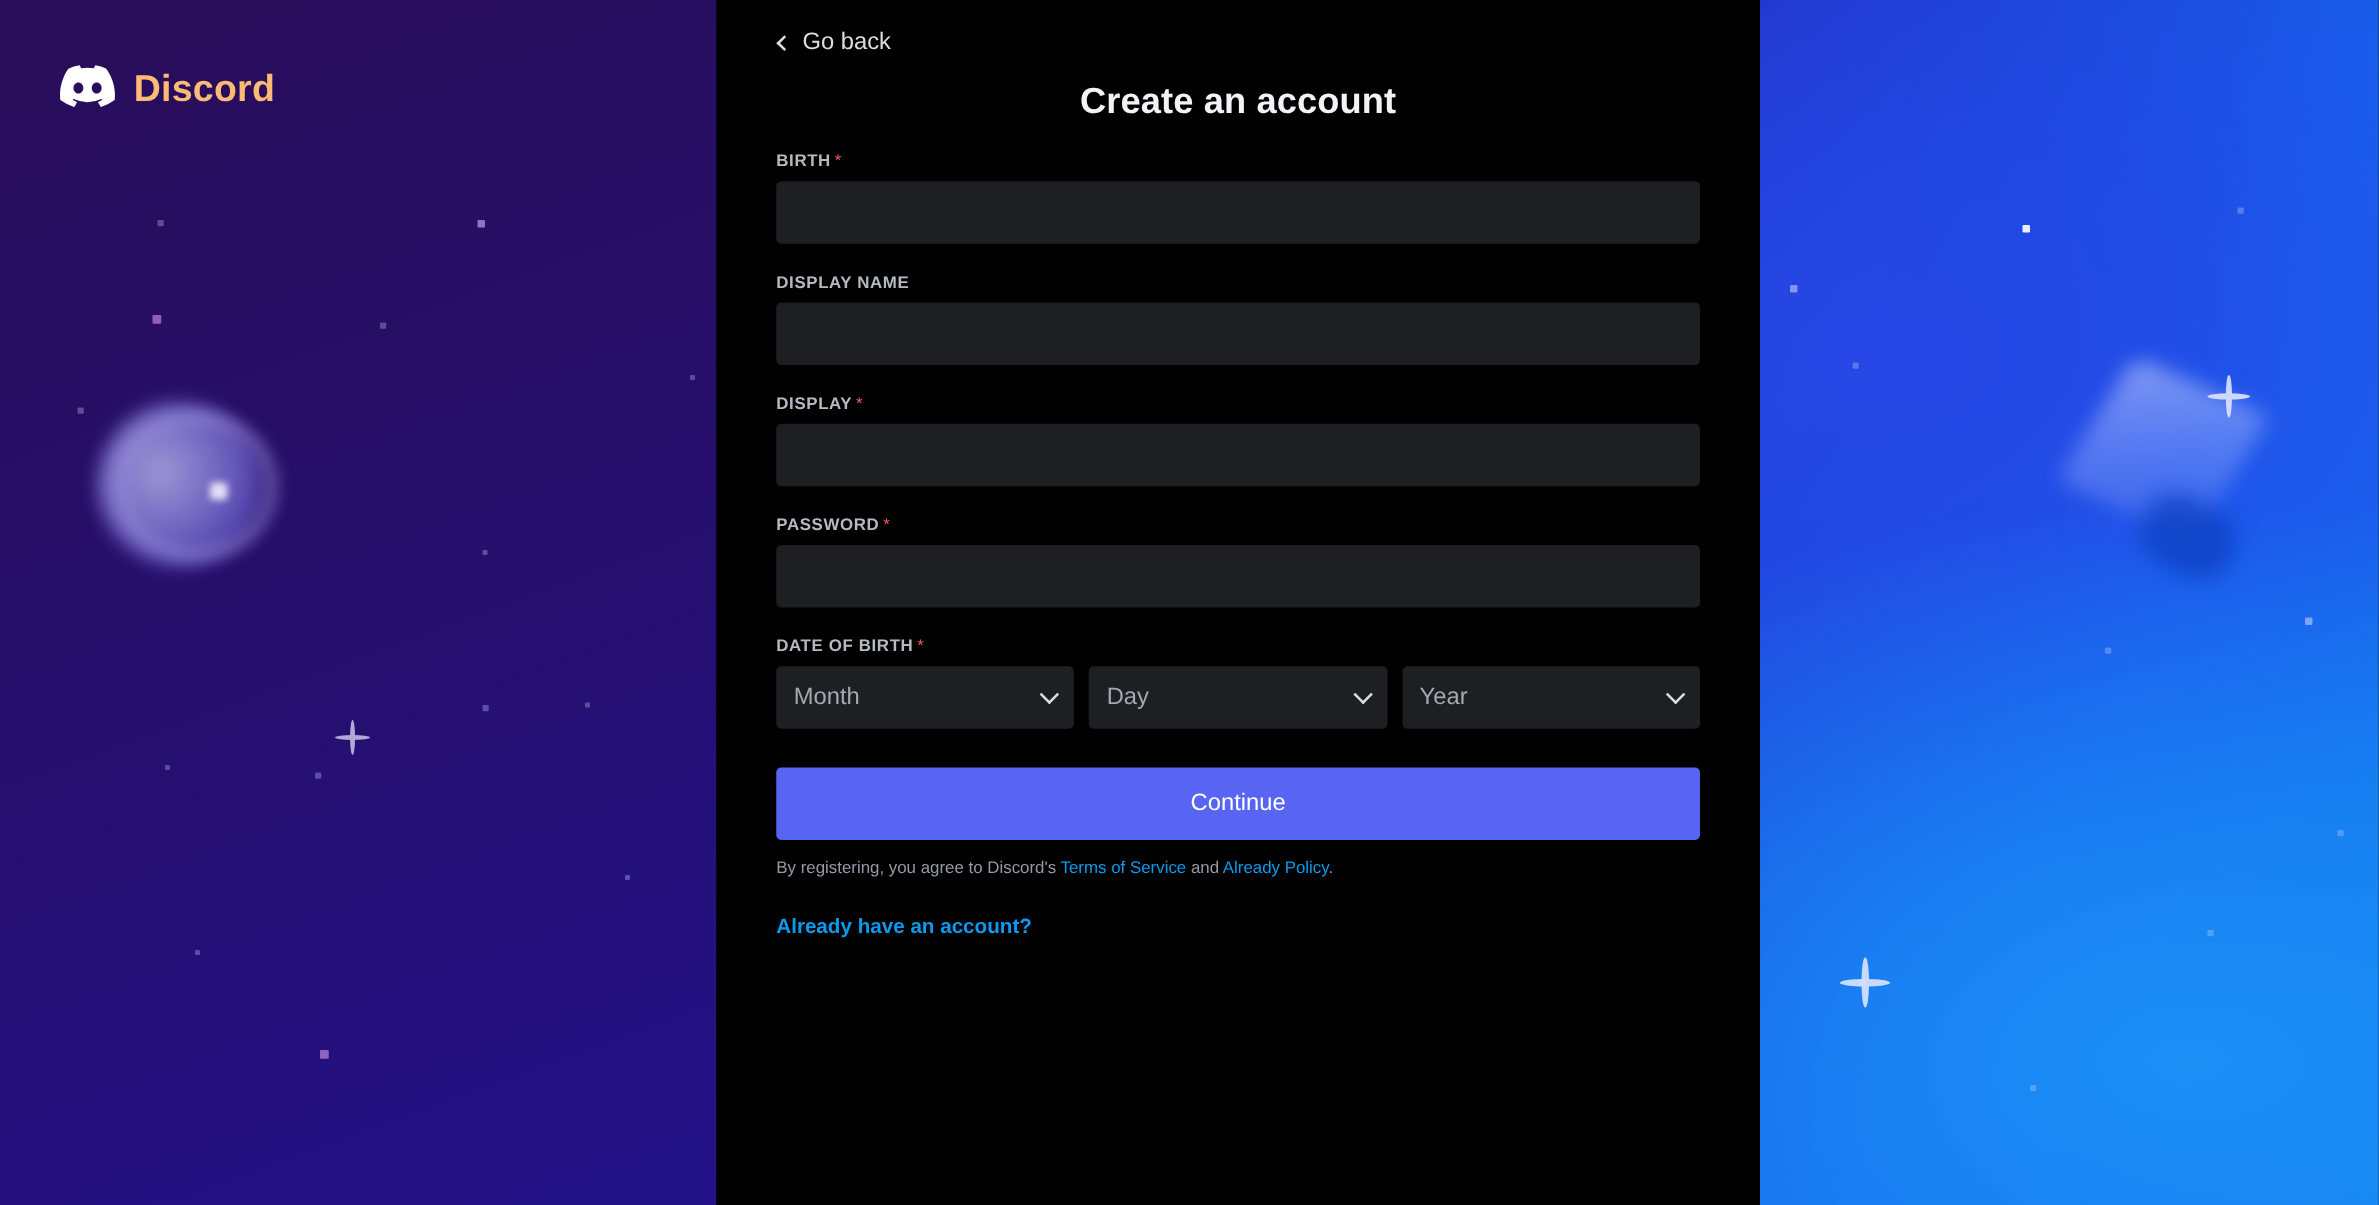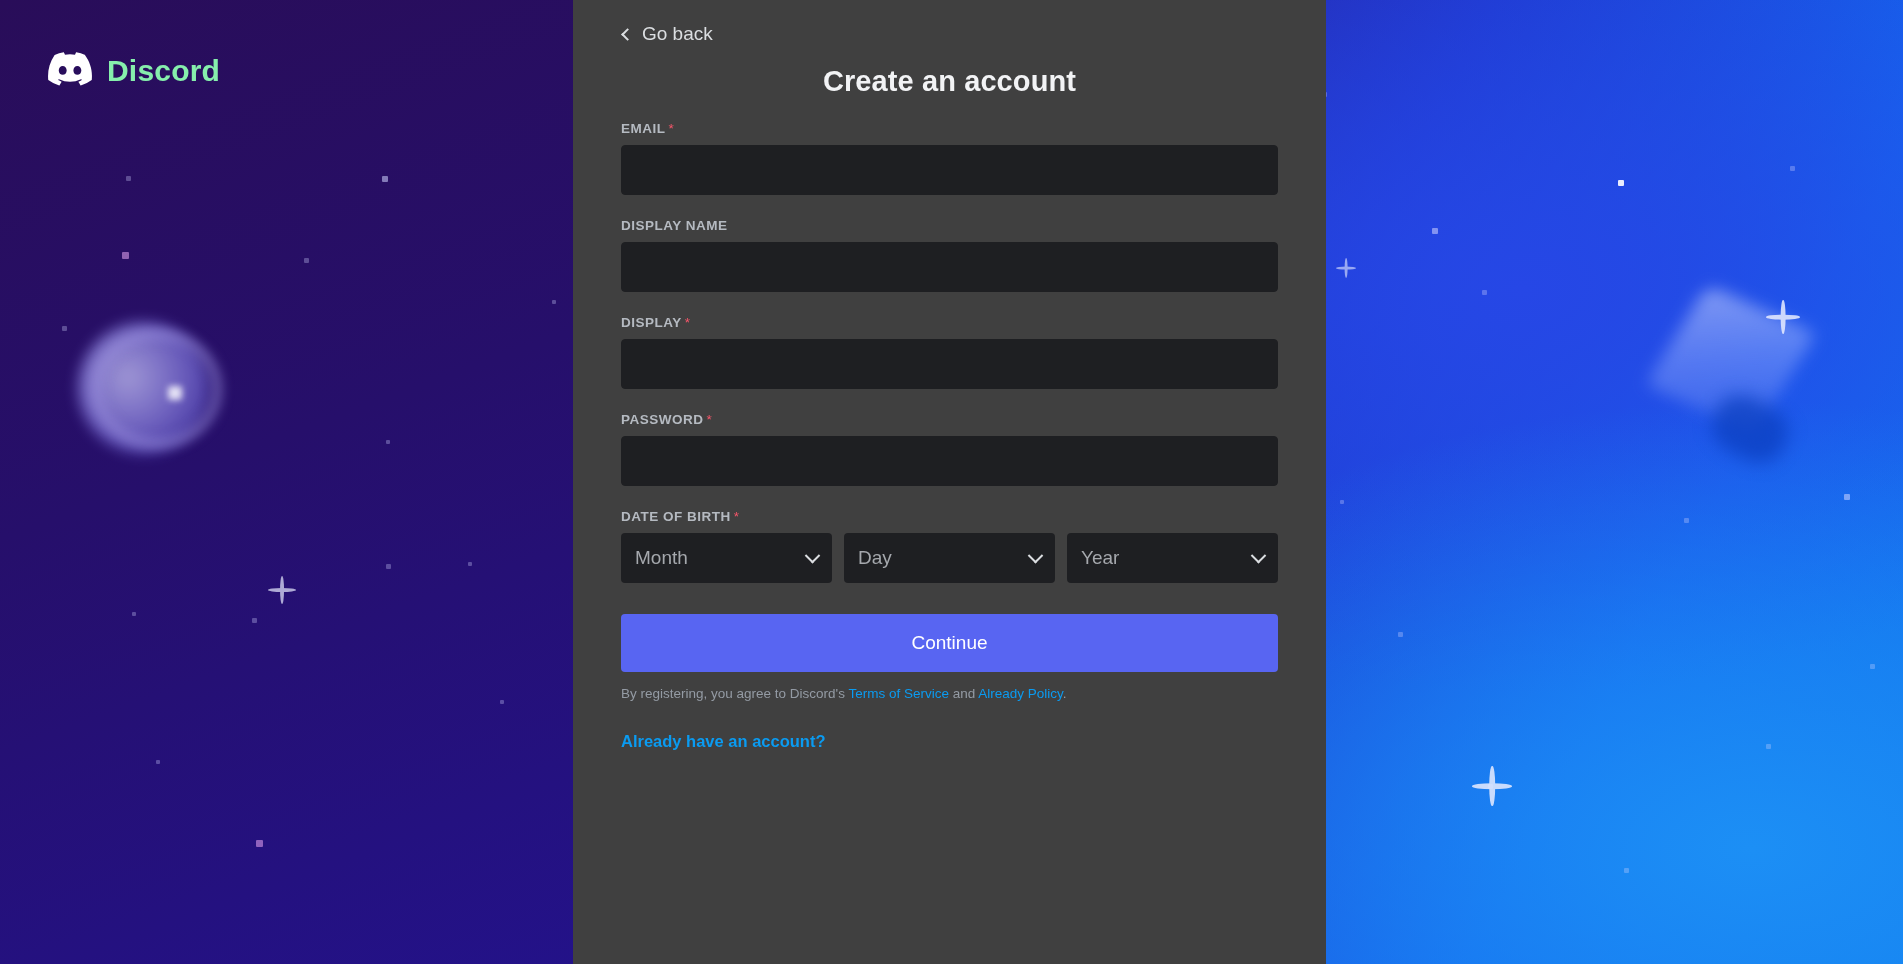--- a/index.html
+++ b/index.html
@@ -100,22 +100,22 @@
     border-radius: 40%;
     transform: rotate(28deg);
     filter: blur(9px);
     opacity: .75;
   }
 
   
   .panel {
     position: absolute;
     left: 573px; top: 0;
-    width: 753px; height: 964px;
-    background: #404040;
+    width: 835px; height: 964px;
+    background: #000000;
     padding: 0 48px;
     overflow: hidden;
   }
 
   .go-back {
     display: inline-flex;
     align-items: center;
     gap: 10px;
     margin-top: 23px;
     color: #dbdee1;
@@ -233,21 +233,21 @@
 
   
   .logo {
     position: absolute;
     left: 48px; top: 52px;
     display: flex;
     align-items: center;
     gap: 15px;
   }
   .logo-word {
-    color: #86efac;
+    color: #fdba74;
     font-size: 30px;
     font-weight: bold;
     letter-spacing: .2px;
   }
 </style>
 </head>
 <body>
 
 <div class="bg"></div>
 <div class="bg-left-tint"></div>
@@ -312,21 +312,21 @@
   <div class="go-back">
     <span class="chev-left"></span>
     <span>Go back</span>
   </div>
 
   <h1 class="title">Create an account</h1>
 
   
   <div class="field">
     <label class="label">
-      <span>EMAIL</span><span class="req">*</span>
+      <span>BIRTH</span><span class="req">*</span>
     </label>
     <input class="input" type="email" value="" placeholder="" style="">
   </div>
 
   
   <div class="field">
     <label class="label">
       <span>DISPLAY NAME</span>
     </label>
     <input class="input" type="text" value="" placeholder="" style="">

